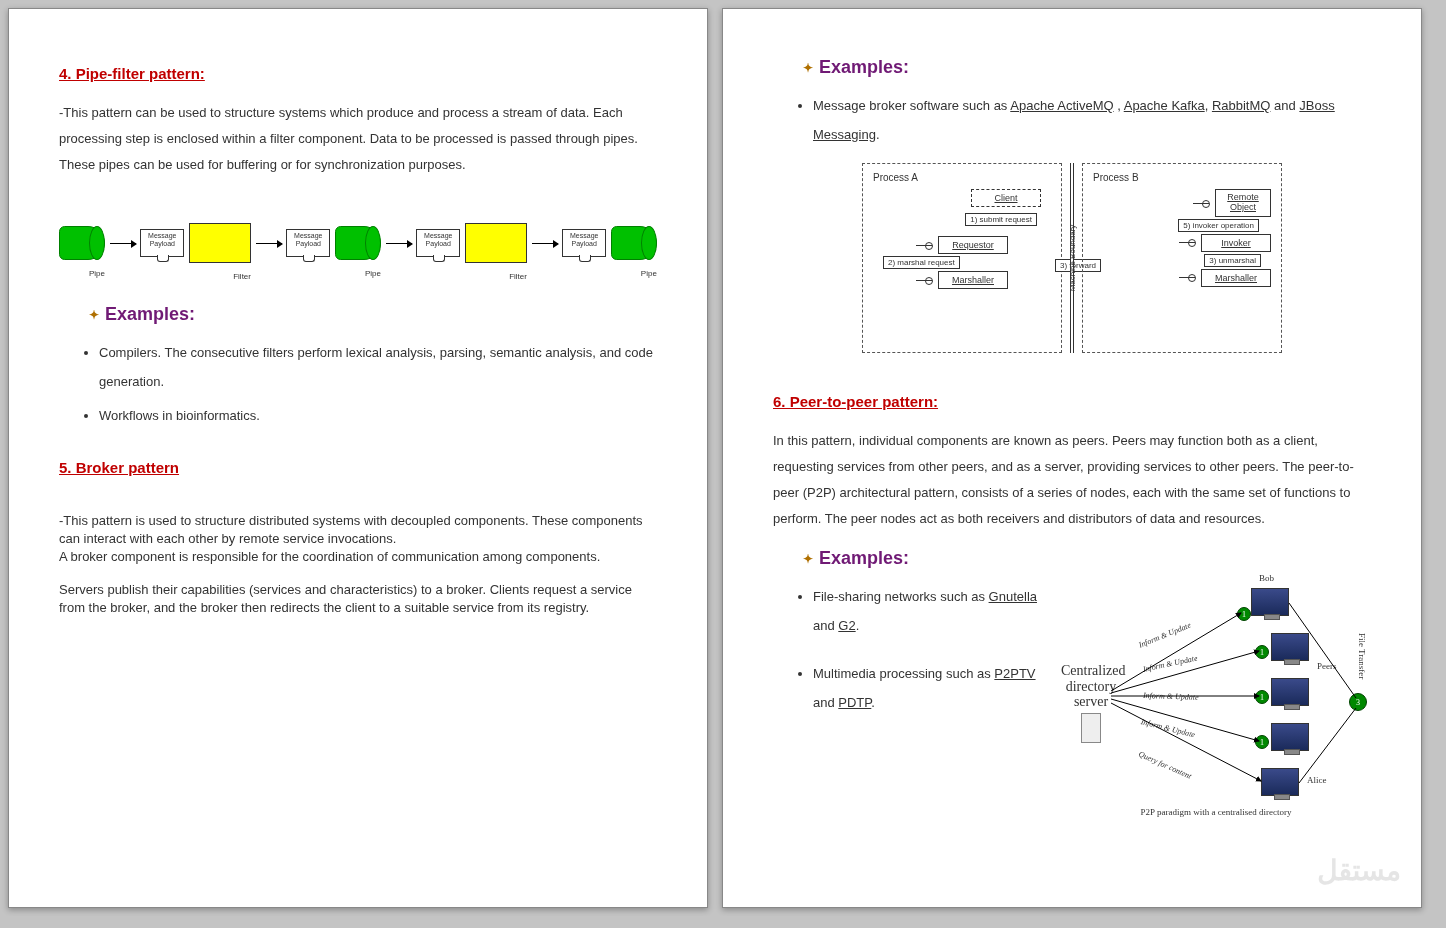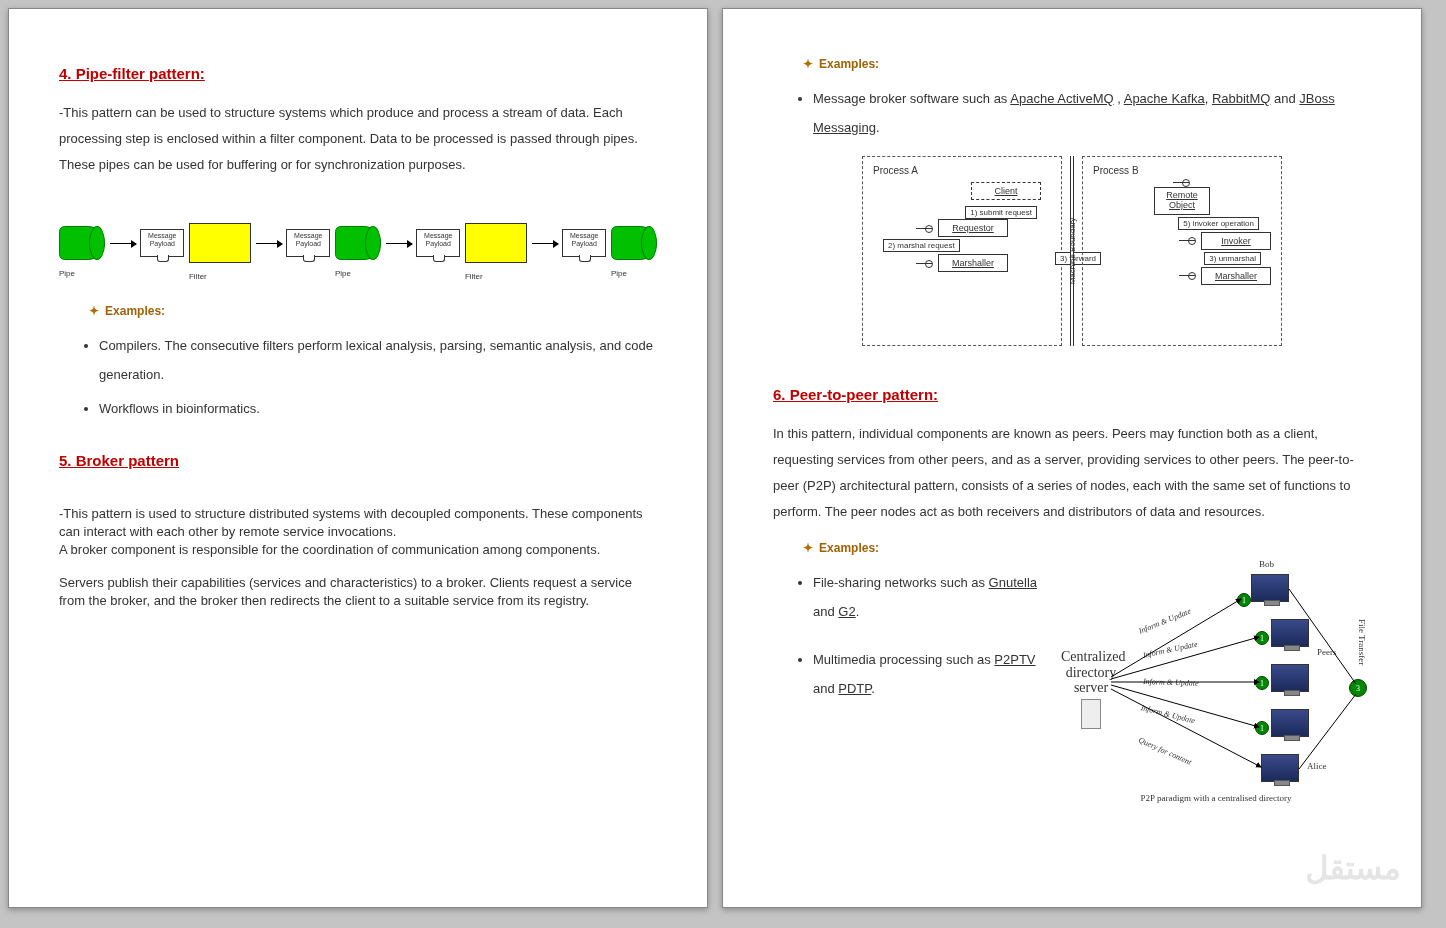--- a/index.html
+++ b/index.html
@@ -1,39 +1,39 @@
 <!DOCTYPE html>
 <html><head>
 <meta charset="utf-8">
 <style>
 * { box-sizing: border-box; margin: 0; padding: 0; }
 body { background: #c4c4c4; font-family: Arial, sans-serif; font-size: 13px; color: #333; display: flex; gap: 14px; padding: 8px; }
 .page { background: #fff; width: 700px; min-height: 900px; border: 1px solid #888; box-shadow: 0 2px 6px rgba(0,0,0,.3); padding: 48px 50px; position: relative;}
 .heading { color: #c00000; font-size: 15px; font-weight: bold; text-decoration: underline; margin: 8px 0 18px; }
-.examples-label { color: #a16207; font-size: 12px; font-weight: bold; margin: 16px 0 14px 30px; display:flex; align-items:center; gap:6px;}
+.examples-label { color: #701a75; font-size: 18px; font-weight: bold; margin: 16px 0 14px 30px; display:flex; align-items:center; gap:6px;}
 .examples-label::before { content:"✦"; color:#b07000; font-size:12px;}
 .para { line-height: 2; margin-bottom: 14px; }
 ul.bullets { list-style: disc; padding-left: 40px; }
 ul.bullets li { line-height: 2.2; margin-bottom: 6px; }
 .bold { font-weight: normal; }
 .uline { text-decoration: underline; }
 .diagram-caption { text-align:center; font-weight:bold; font-size:14px; margin:18px 0;}
-.watermark { position:absolute; bottom:20px; right:20px; font-size:32px; font-weight:bold; color:#999; opacity:.25; letter-spacing:1px;}
+.watermark { position:absolute; bottom:20px; right:20px; font-size:28px; font-weight:bold; color:#999; opacity:.25; letter-spacing:1px;}
 .small-cap { font-size:9px; text-align:center; margin-top:6px; font-family:serif;}
 
 
 .pipe-diagram { display:flex; align-items:center; justify-content:space-between; margin:20px 0 10px; height:90px; position:relative;}
 .pipe { width:46px; height:34px; background:#00c000; border:1px solid #008000; border-radius:6px 18px 18px 6px; position:relative;}
 .pipe::after{content:"";position:absolute;right:-1px;top:-1px;bottom:-1px;width:14px;background:#00c000;border:1px solid #008000;border-radius:50%;}
 .filter { width:62px; height:40px; background:#ffff00; border:1px solid #333;}
 .msg-box { width:44px; height:28px; border:1px solid #333; background:#fff; position:relative; font-size:7px; text-align:center; padding-top:2px; line-height:1.1;}
 .msg-box::after{content:"";position:absolute;bottom:-6px;left:16px;width:10px;height:6px;border:1px solid #333;border-top:none;background:#fff;border-radius:0 0 3px 3px;}
 .arrow-r { width:26px; height:1px; background:#000; position:relative;}
 .arrow-r::after{content:"";position:absolute;right:-1px;top:-3px;border-left:6px solid #000;border-top:4px solid transparent;border-bottom:4px solid transparent;}
-.dlabel{font-size:8px;text-align:left;position:absolute;bottom:-18px;left:0;right:0;}
+.dlabel{font-size:8px;text-align:right;position:absolute;bottom:-18px;left:0;right:0;}
 .dunit{position:relative;display:flex;flex-direction:column;align-items:center;}
 
 
 .broker-diagram{border:none;margin:14px auto;display:flex;gap:8px;justify-content:center;font-size:9px;}
 .proc-box{border:1px dashed #555;padding:8px 10px 10px;width:200px;position:relative;}
 .proc-title{font-size:10px;margin-bottom:6px;}
 .node{border:1px solid #333;background:#fff;padding:3px 8px;font-size:9px;text-align:center;text-decoration:underline;margin:6px auto;width:70px;}
 .node.dash{border-style:dashed;}
 .step-label{border:1px solid #333;font-size:8px;padding:1px 4px;display:inline-block;background:#fff;}
 .mid-bar{width:4px;background:#fff;border-left:1px solid #333;border-right:1px solid #333;height:190px;align-self:center;position:relative;}
@@ -132,36 +132,36 @@
       <span>Message broker software such as </span><span class="bold uline">Apache ActiveMQ</span> , <span class="bold uline">Apache Kafka</span>, <span class="bold uline">RabbitMQ</span> and <span class="bold uline">JBoss Messaging</span>.
     </li>
   </ul>
 
   <div class="broker-diagram">
     <div class="proc-box">
       <div class="proc-title">Process A</div>
       <div style="text-align:right;">
           <div class="node dash" style="margin-right:10px;">Client</div>
         </div>
-      <div style="text-align:right;margin:2px 14px 0 0;"><span class="step-label">1) submit request</span></div>
+      <div style="text-align:right;margin:2px 14px 10px 0;"><span class="step-label">1) submit request</span></div>
       <div class="flex-row" style="justify-content:center;">
           <span class="loli"></span>
           <div class="node" style="margin:0;">Requestor</div>
         </div>
       <div style="margin:2px 0 2px 10px;"><span class="step-label">2) marshal request</span></div>
       <div class="flex-row" style="justify-content:center;">
           <span class="loli"></span>
           <div class="node" style="margin:0;">Marshaller</div>
         </div>
       <div style="position:absolute;right:-40px;top:95px;"><span class="step-label">3) forward</span></div>
     </div>
     <div class="mid-bar"></div>
     <div class="proc-box">
       <div class="proc-title">Process B</div>
-      <div class="flex-row" style="justify-content:flex-end;flex-direction:column;">
+      <div class="flex-row" style="justify-content:flex-end;">
           <span class="loli"></span>
           <div class="node" style="margin:0;width:56px;line-height:1.1;">Remote Object</div>
         </div>
       <div style="text-align:right;margin:2px 12px;"><span class="step-label">5) invoker operation</span></div>
       <div class="flex-row" style="justify-content:flex-end;">
           <span class="loli"></span>
           <div class="node" style="margin:0;">Invoker</div>
         </div>
       <div style="text-align:right;margin:2px 10px;"><span class="step-label">3) unmarshal</span></div>
       <div class="flex-row" style="justify-content:flex-end;">

